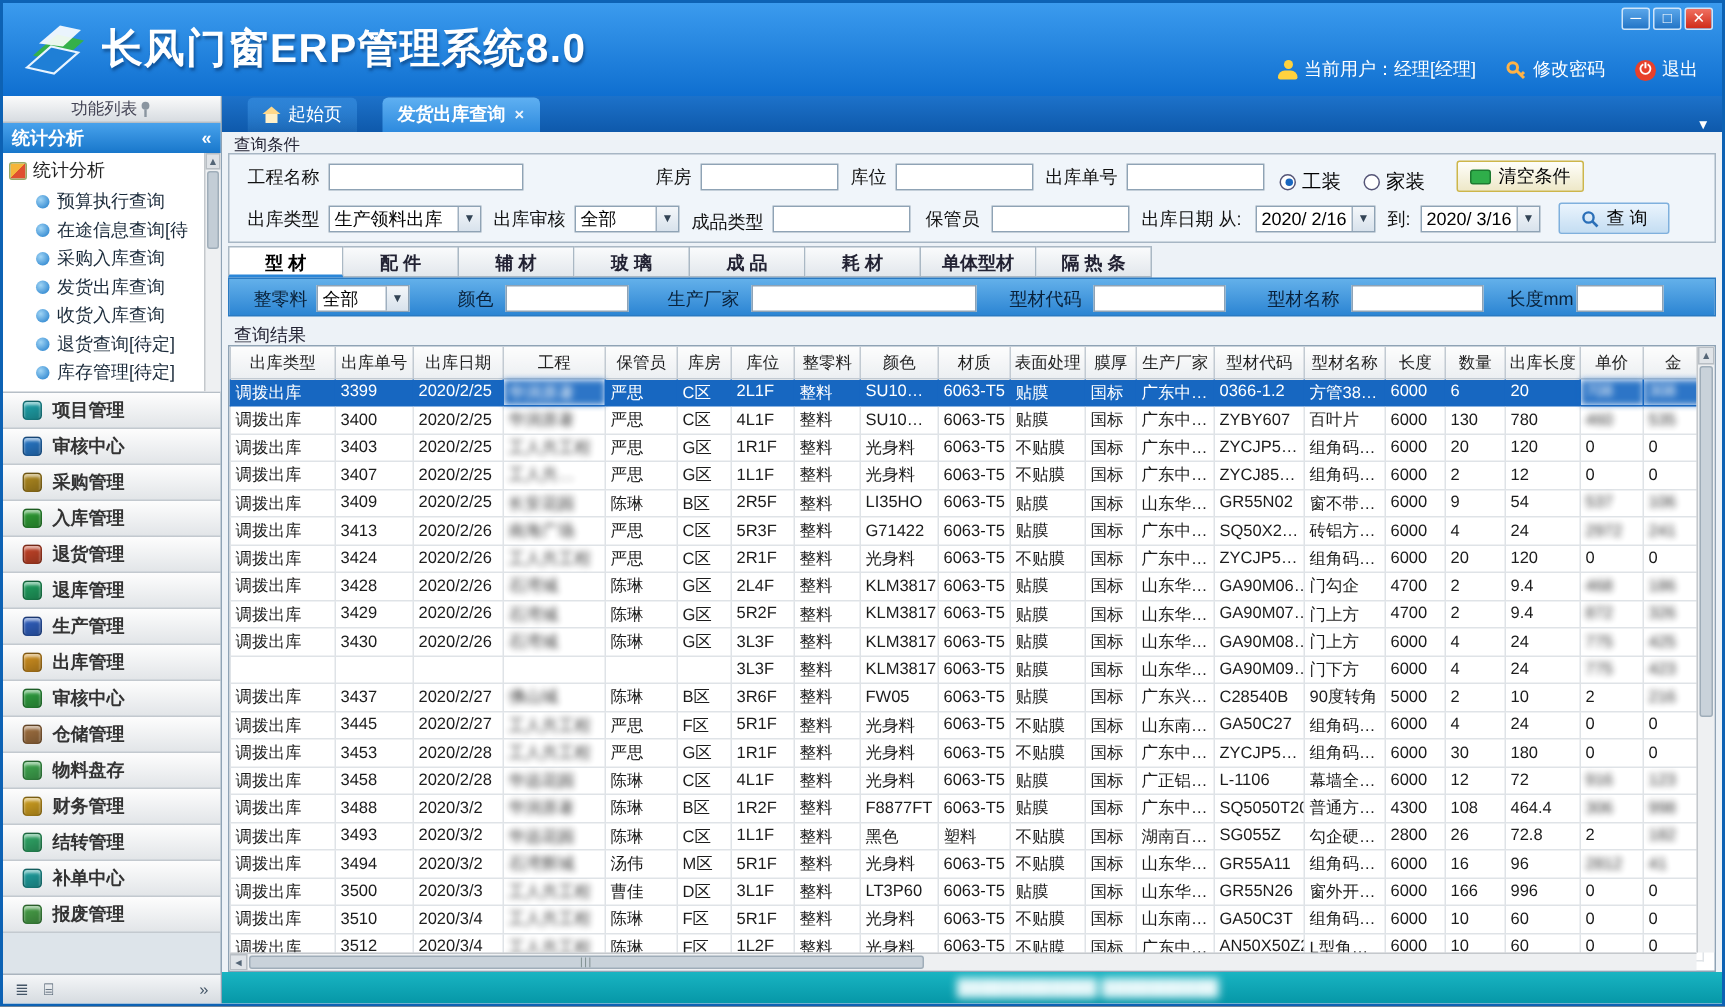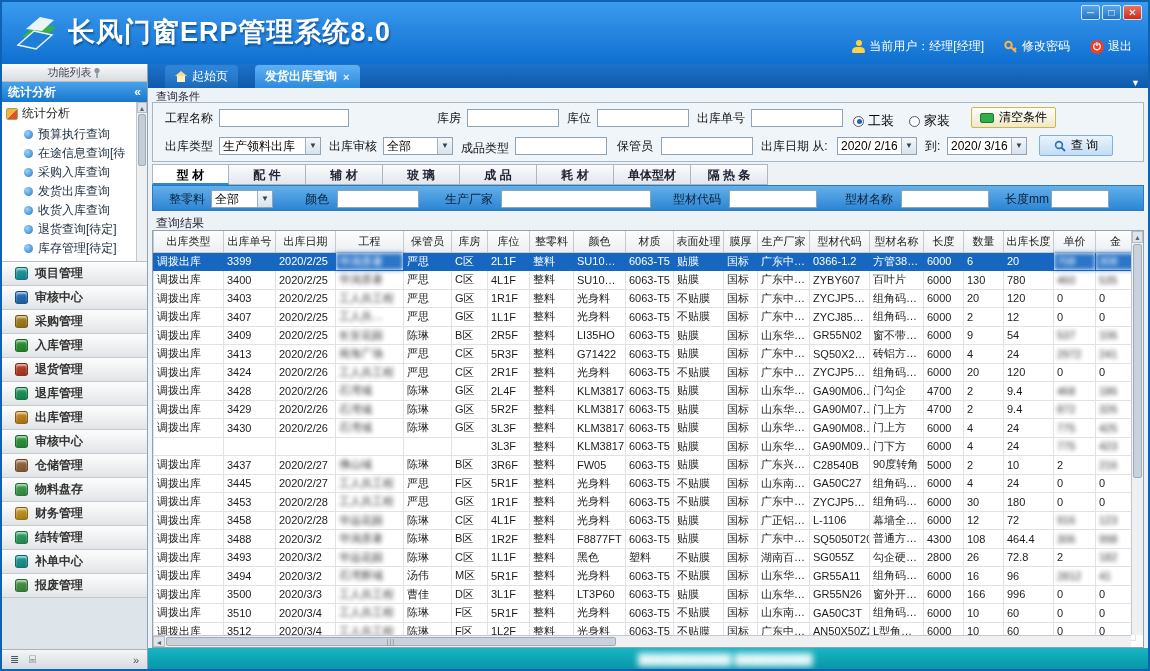--- a/index.html
+++ b/index.html
@@ -259,20 +259,24 @@
           </div>
           <div class="menu-item">
             <span class="menu-icon" style="background: linear-gradient(160deg, rgb(196, 68, 40), rgba(0, 0, 0, 0.25)), rgb(196, 68, 40);"></span>
             <span>退货管理</span>
           </div>
           <div class="menu-item">
             <span class="menu-icon" style="background: linear-gradient(160deg, rgb(32, 160, 96), rgba(0, 0, 0, 0.25)), rgb(32, 160, 96);"></span>
             <span>退库管理</span>
           </div>
           <div class="menu-item">
+            <span class="menu-icon" style="background: linear-gradient(160deg, rgb(48, 96, 192), rgba(0, 0, 0, 0.25)), rgb(48, 96, 192);"></span>
+            <span>生产管理</span>
+          </div>
+          <div class="menu-item">
             <span class="menu-icon" style="background: linear-gradient(160deg, rgb(208, 144, 32), rgba(0, 0, 0, 0.25)), rgb(208, 144, 32);"></span>
             <span>出库管理</span>
           </div>
           <div class="menu-item">
             <span class="menu-icon" style="background: linear-gradient(160deg, rgb(48, 160, 64), rgba(0, 0, 0, 0.25)), rgb(48, 160, 64);"></span>
             <span>审核中心</span>
           </div>
           <div class="menu-item">
             <span class="menu-icon" style="background: linear-gradient(160deg, rgb(160, 112, 64), rgba(0, 0, 0, 0.25)), rgb(160, 112, 64);"></span>
             <span>仓储管理</span>

